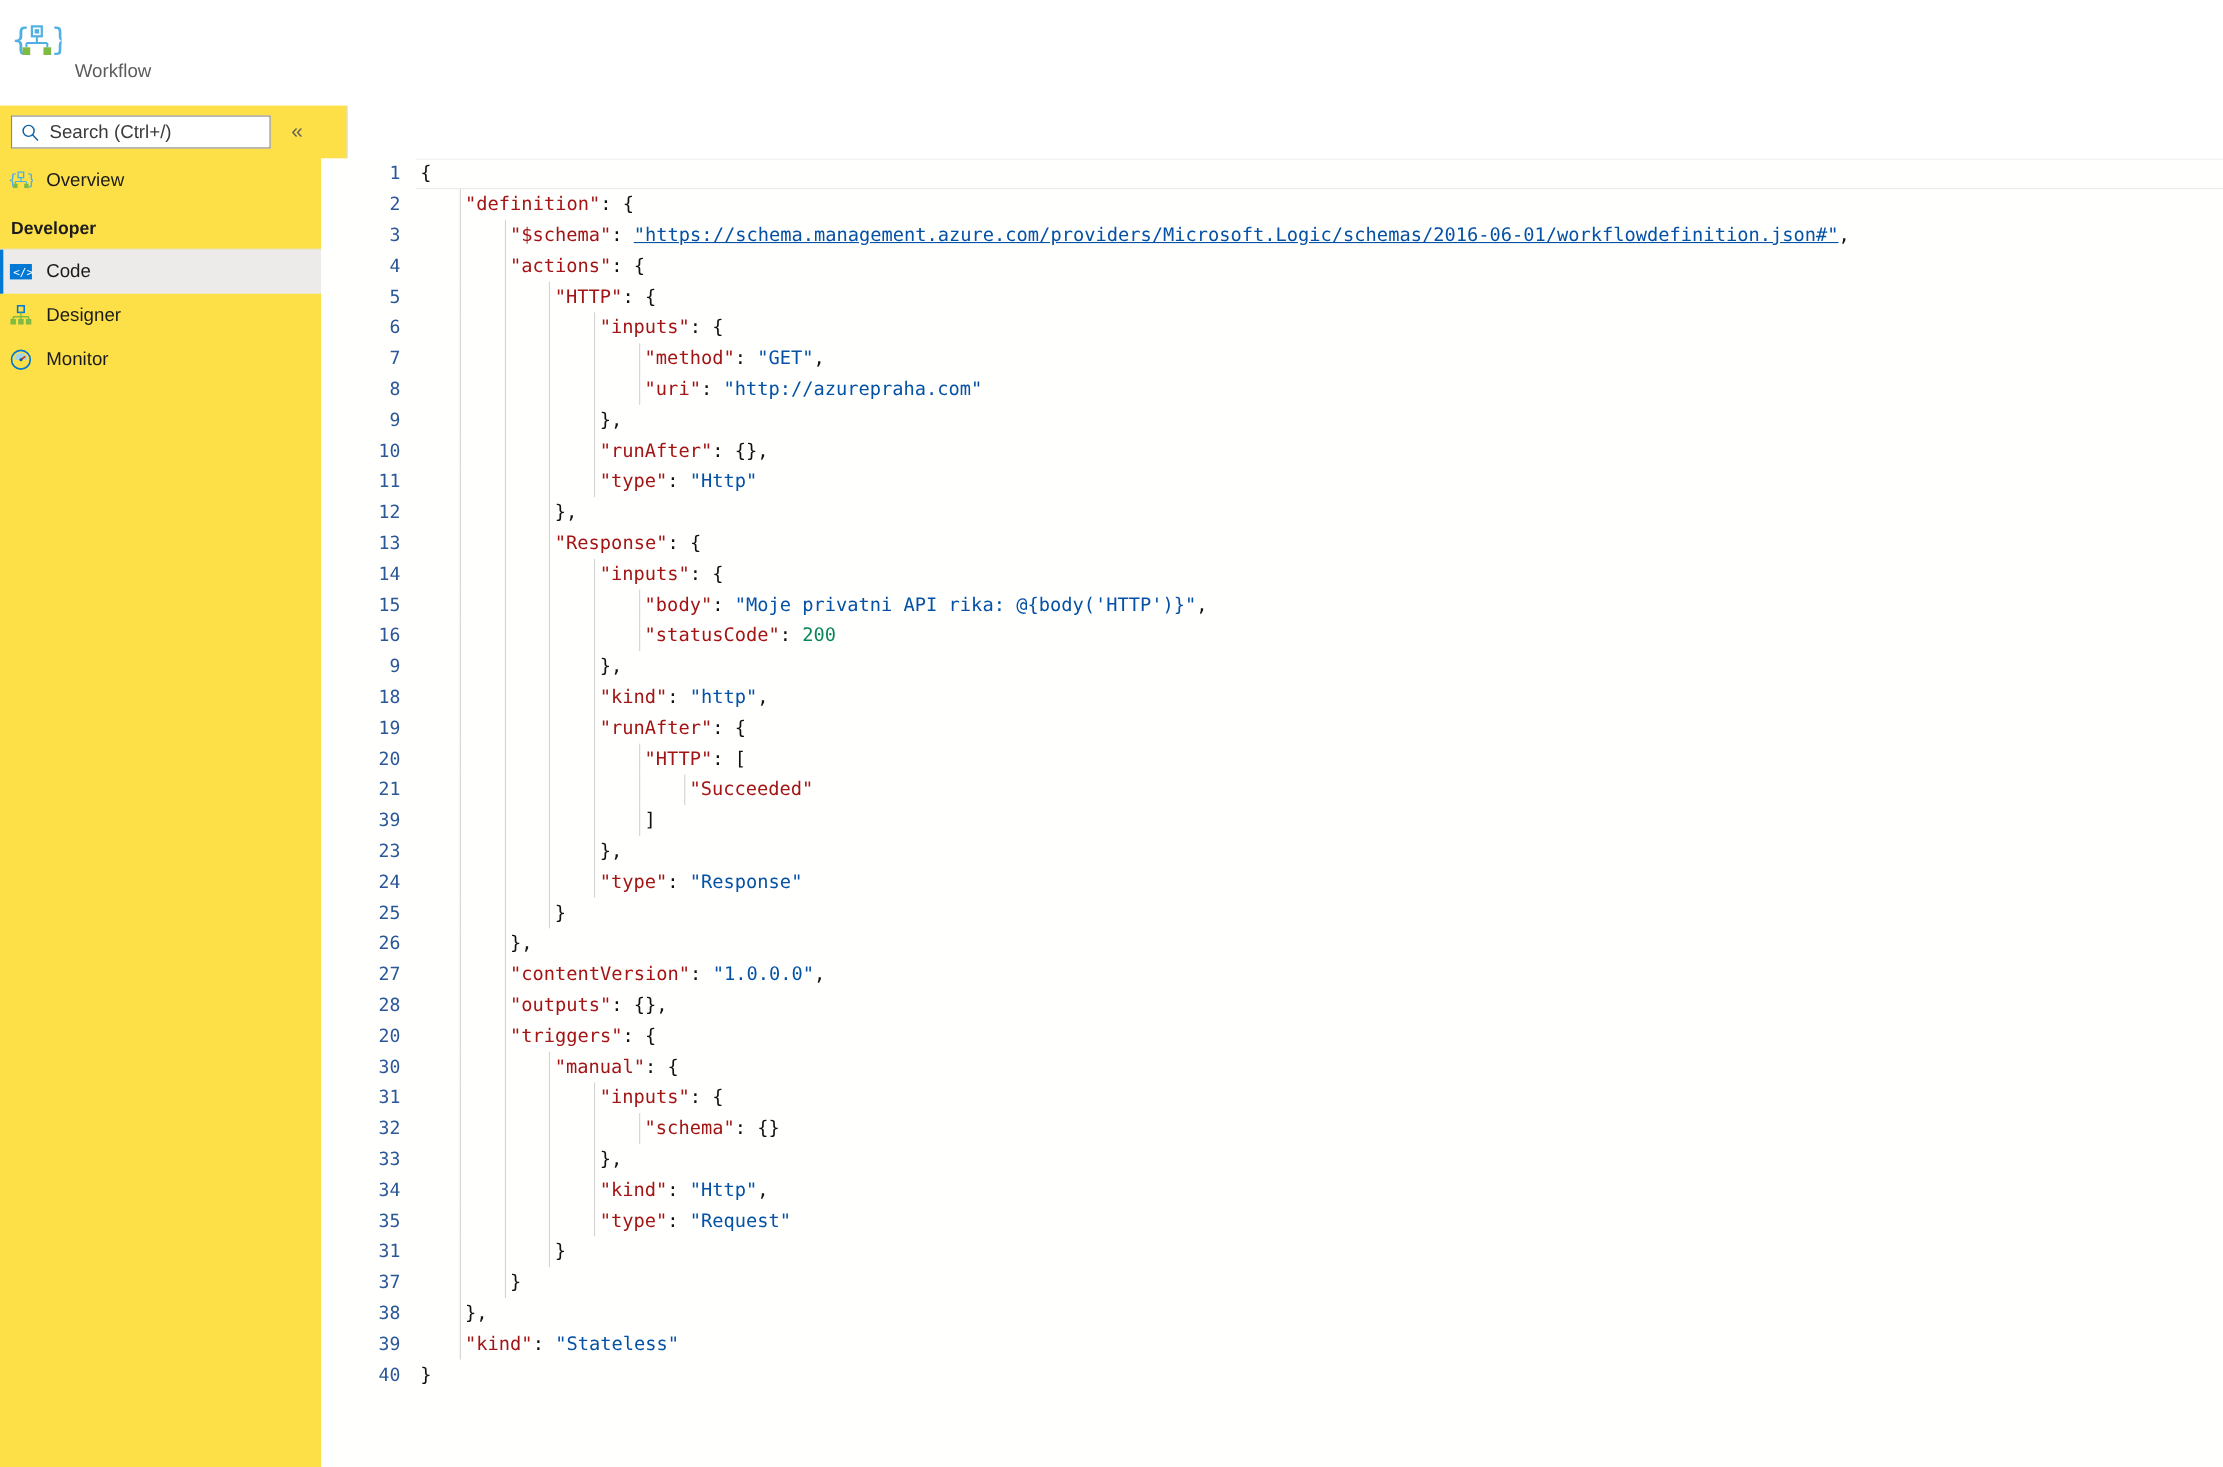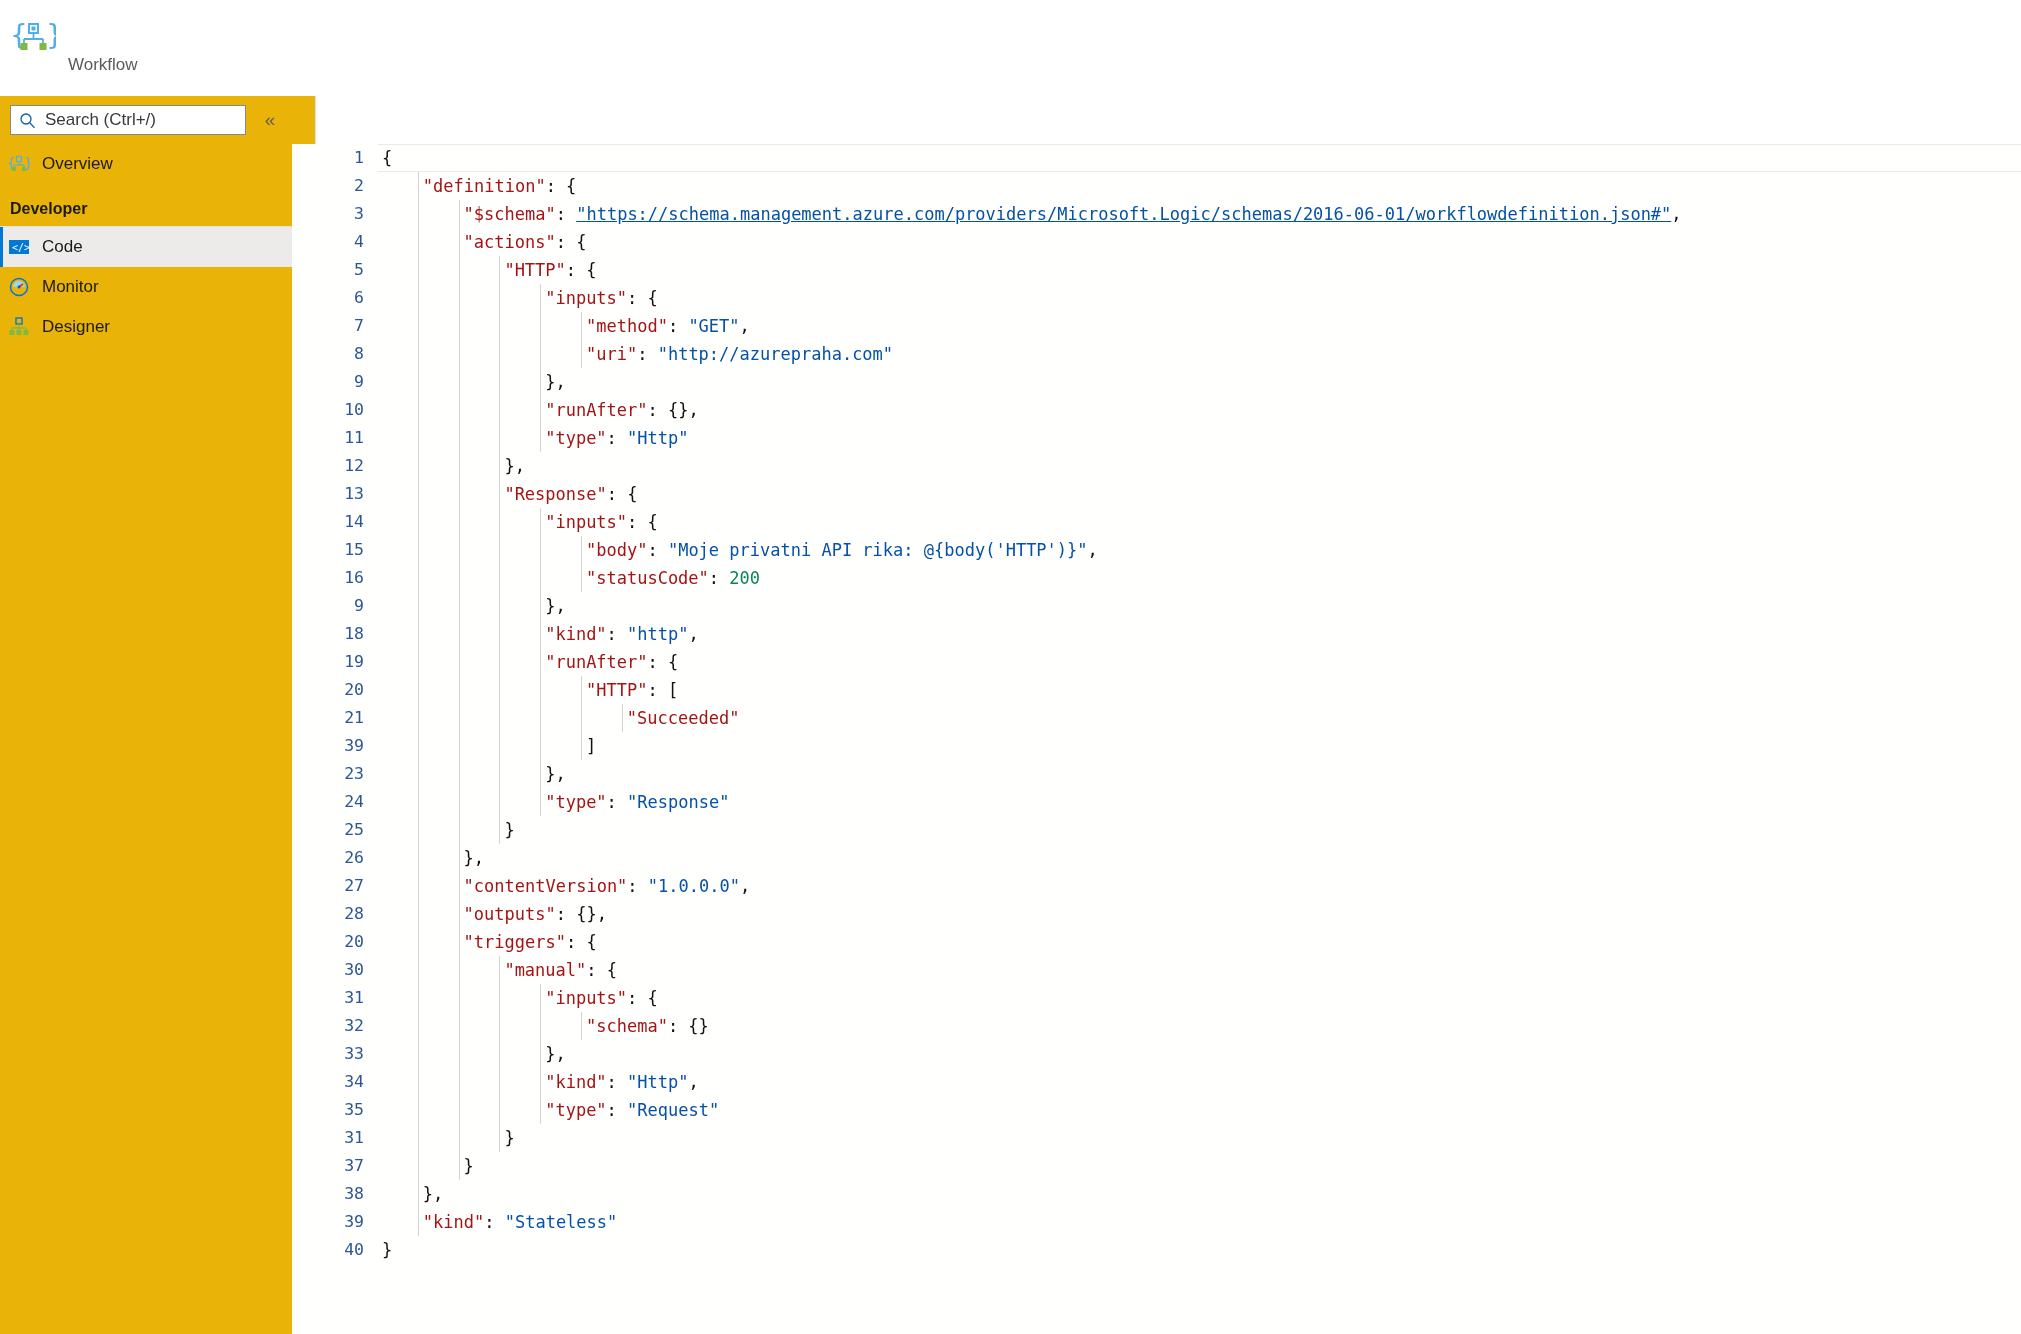--- a/index.html
+++ b/index.html
@@ -27,21 +27,21 @@
   .hdr-title .sep { color: #c8c8c8; font-weight: 400; padding: 0 6px; }
   .hdr-title .sub-name { font-weight: 400; color: #1b1b1b; }
   .hdr-sub {
     position: absolute; left: 68px; top: 55px;
     font-size: 17px; color: #5b5b5b; font-weight: 400;
   }
 
   
   .sidebar {
     position: absolute; left: 0; top: 96px; width: 316px; height: 1238px;
-    background: #eab308; border-right: 1px solid #e1e1e1;
+    background: #fde047; border-right: 1px solid #e1e1e1;
   }
   .search-row { position: relative; height: 48px; }
   .search-box {
     position: absolute; left: 10px; top: 9px; width: 236px; height: 30px;
     border: 1px solid #8a8886; background: #fff;
     display: flex; align-items: center; padding-left: 8px;
   }
   .search-box .mag { width: 17px; height: 17px; flex: 0 0 auto; }
   .search-input {
     border: 0; outline: none; font-size: 17px; color: #323130;
@@ -186,40 +186,40 @@
           <rect x="1" y="4" width="20" height="14" fill="#0078d4"></rect>
           <text x="4" y="15" font-family="DejaVu Sans Mono, monospace" font-size="10" fill="#ffffff">&lt;/&gt;</text>
         </svg>
       </span>
       <span>Code</span>
     </div>
 
     <div class="nav-item">
       <span class="ico">
         <svg width="22" height="22" viewBox="0 0 22 22">
-          <circle cx="11" cy="11" r="8.5" fill="none" stroke="#0078d4" stroke-width="1.5"></circle>
-          <path d="M11 11 m -6 0 a 6 6 0 0 1 12 0 z" fill="#9fd5f0"></path>
-          <line x1="11" y1="11" x2="15" y2="8" stroke="#d83b01" stroke-width="1.6"></line>
-          <circle cx="11" cy="11" r="1.4" fill="#0b5fa5"></circle>
-        </svg>
-      </span>
-      <span>Monitor</span>
-    </div>
-
-    <div class="nav-item">
-      <span class="ico">
-        <svg width="22" height="22" viewBox="0 0 22 22">
           <rect x="8" y="2" width="6" height="6" fill="none" stroke="#0078d4" stroke-width="1.4"></rect>
           <path d="M11 8 L11 12 M4 12 L18 12 M4 12 L4 14 M18 12 L18 14 M11 12 L11 14" stroke="#7fba42" stroke-width="1.3" fill="none"></path>
           <rect x="1.5" y="14" width="5" height="5" fill="#7fba42"></rect>
           <rect x="8.5" y="14" width="5" height="5" fill="#7fba42"></rect>
           <rect x="15.5" y="14" width="5" height="5" fill="#7fba42"></rect>
         </svg>
       </span>
       <span>Designer</span>
+    </div>
+
+    <div class="nav-item">
+      <span class="ico">
+        <svg width="22" height="22" viewBox="0 0 22 22">
+          <circle cx="11" cy="11" r="8.5" fill="none" stroke="#0078d4" stroke-width="1.5"></circle>
+          <path d="M11 11 m -6 0 a 6 6 0 0 1 12 0 z" fill="#9fd5f0"></path>
+          <line x1="11" y1="11" x2="15" y2="8" stroke="#d83b01" stroke-width="1.6"></line>
+          <circle cx="11" cy="11" r="1.4" fill="#0b5fa5"></circle>
+        </svg>
+      </span>
+      <span>Monitor</span>
     </div>
   </div>
 
 
   <div class="editor">
     <div class="gutter" id="gutter">
         <div class="ln">1</div>
         <div class="ln">2</div>
         <div class="ln">3</div>
         <div class="ln">4</div>

